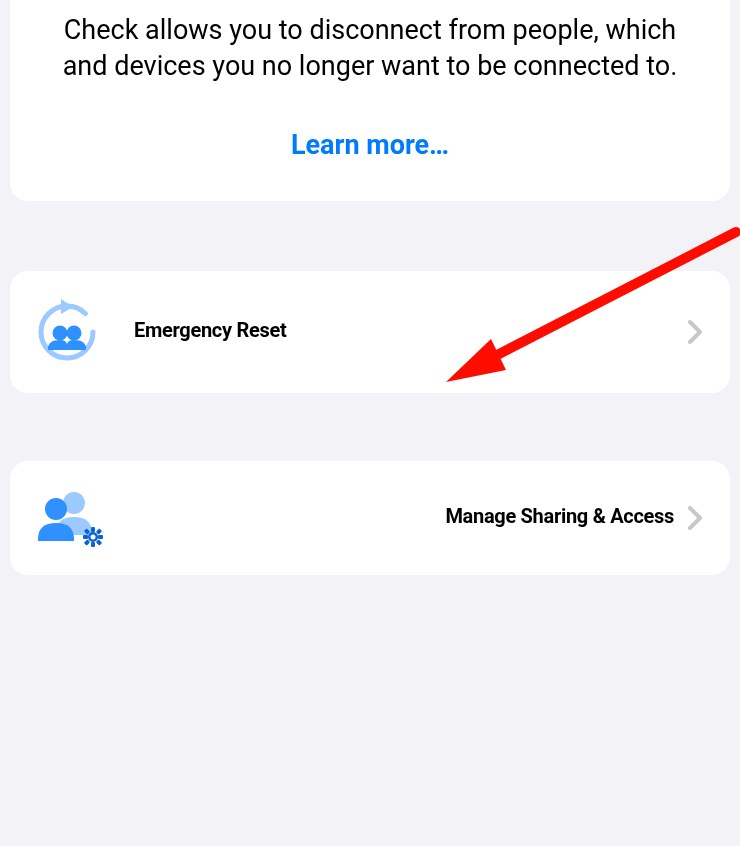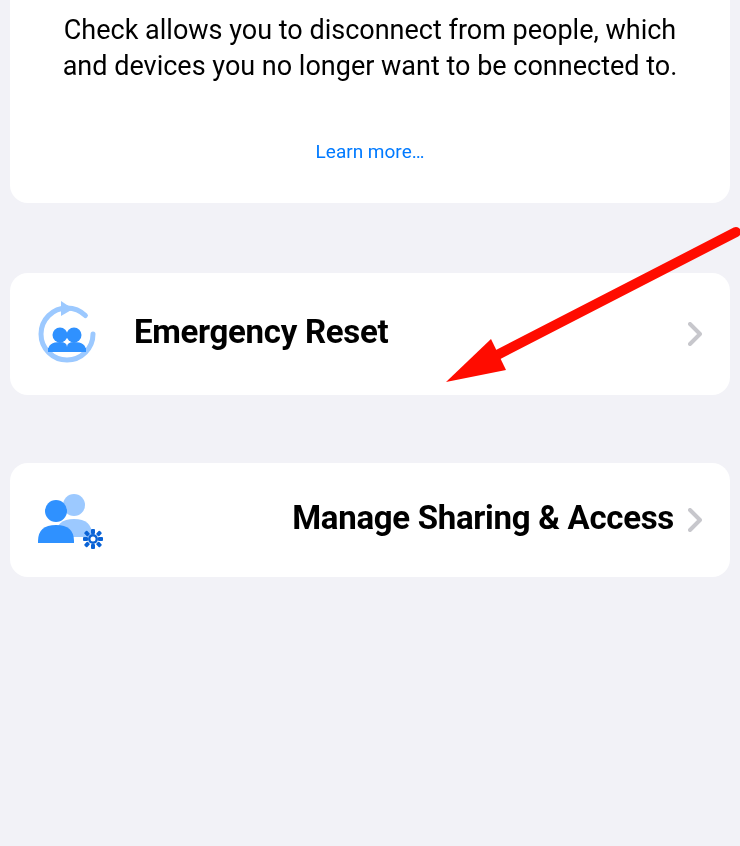--- a/index.html
+++ b/index.html
@@ -33,24 +33,24 @@
       font-size: 27px;
       line-height: 1.35;
       text-align: center;
       padding: 12px 45px 0 45px;
       font-weight: 400;
     }
     .learn-more {
       display: block;
       text-align: center;
       color: #007aff;
-      font-size: 19px;
-      margin-top: 55px;
+      font-size: 27px;
+      margin-top: 44px;
       text-decoration: none;
-      font-weight: 400;
+      font-weight: 700;
     }
     .option-card {
       margin-top: 70px;
       display: flex;
       align-items: center;
       padding: 28px 20px 28px 18px;
       cursor: pointer;
     }
     .option-card-2 {
       margin-top: 68px;
@@ -62,21 +62,21 @@
       display: flex;
       align-items: center;
       justify-content: center;
     }
     .option-content {
       flex: 1;
       padding-left: 28px;
       padding-right: 6px;
     }
     .option-title {
-      font-size: 33px;
+      font-size: 20px;
       font-weight: 700;
       color: #000000;
       margin-bottom: 4px;
       letter-spacing: -0.3px;
     }
     .option-desc {
       font-size: 27px;
       color: #8e8e93;
       line-height: 1.3;
       letter-spacing: -0.2px;

